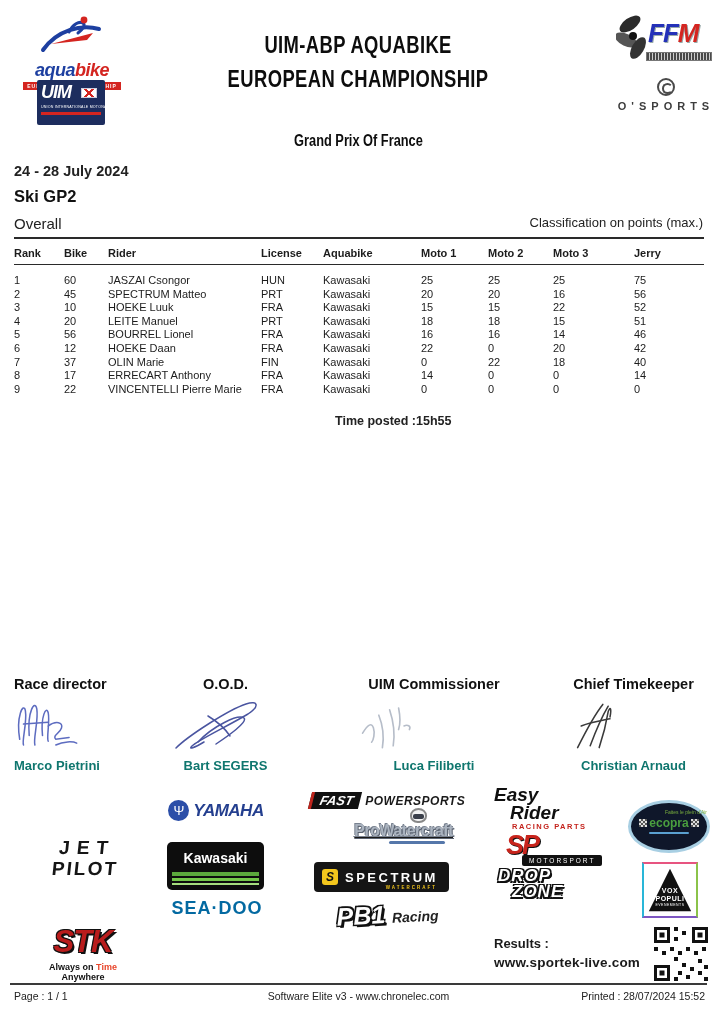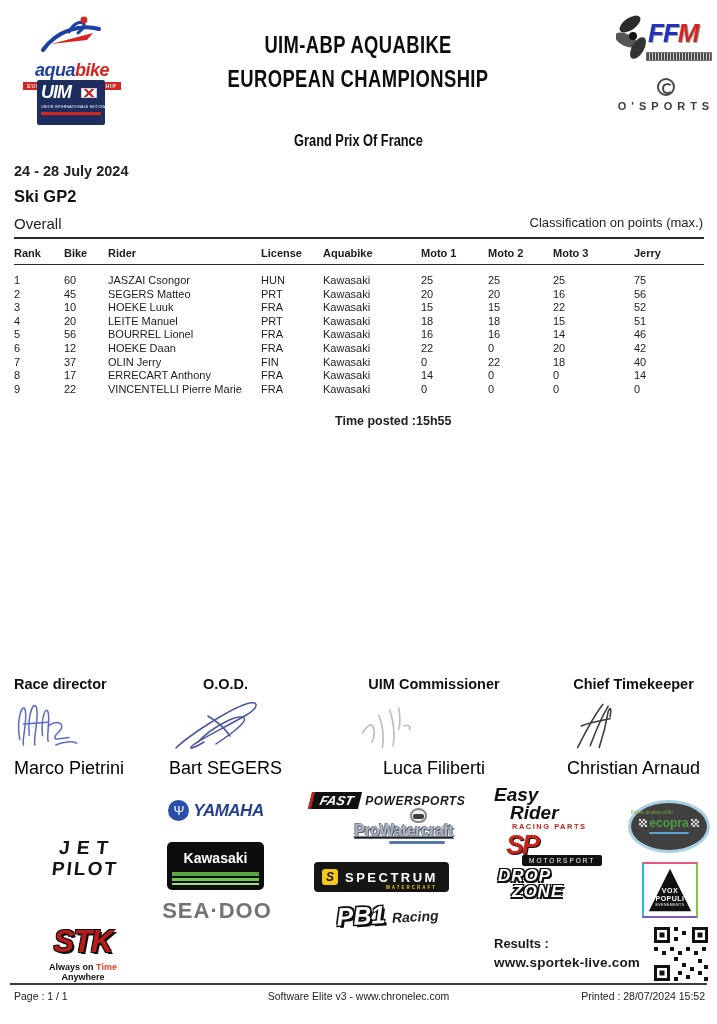--- a/index.html
+++ b/index.html
@@ -61,21 +61,21 @@
   .results-table td { font-size:11px; color:#1c1c1c; height:13.6px; line-height:13.6px;
     white-space:nowrap; overflow:hidden; }
   .results-table tbody tr:first-child td { padding-top:9px; }
 
   .time-posted { position:absolute; left:335px; top:414px; font-size:12.5px; font-weight:700; color:#222; }
 
   
   .official { position:absolute; top:676px; }
   .official .role { font-size:14.5px; font-weight:800; color:#111; }
   .official .sig { display:block; margin-top:4px; }
-  .official .name { font-size:18px; font-weight:400; color:#000000; margin-top:2px; }
+  .official .name { font-size:13px; font-weight:700; color:#0f766e; margin-top:2px; }
   .off-1 { left:14px;  width:160px; text-align:left; }
   .off-2 { left:168px; width:115px; text-align:center; }
   .off-3 { left:350px; width:168px; text-align:center; }
   .off-4 { left:556px; width:155px; text-align:center; }
 
   
   .sp-box { position:absolute; }
   .jetpilot { left:36px; top:838px; width:100px; text-align:center; transform:skewX(-6deg);
     font-weight:900; color:#151515; }
   .jetpilot .l1 { font-size:19px; letter-spacing:7px; line-height:20px; }
@@ -91,22 +91,22 @@
   .yamaha-icon { width:21px; height:21px; border-radius:50%; background:#2b4ea8; color:#fff;
     font-size:13px; line-height:21px; text-align:center; flex:0 0 auto; }
   .yamaha-text { font-weight:900; font-style:italic; font-size:17px; color:#243f8f; letter-spacing:-.5px; }
 
   .kawasaki { left:167px; top:842px; width:97px; height:48px; background:#0d0d0d; border-radius:5px; padding-top:8px; }
   .kawasaki-text { color:#fff; font-weight:800; font-size:14px; text-align:center; letter-spacing:0; }
   .kawa-stripes { margin:6px 5px 0; }
   .kawa-stripes div { margin-top:2px; }
   .ks1 { height:4px; background:#5ba83c; } .ks2 { height:3px; background:#74c74a; } .ks3 { height:2px; background:#a5dd7e; }
 
-  .seadoo { left:158px; top:898px; width:118px; text-align:center; font-weight:900; font-size:22px;
-    letter-spacing:1px; color:#737373; }
+  .seadoo { left:158px; top:898px; width:118px; text-align:center; font-weight:900; font-size:18px;
+    letter-spacing:1px; color:#0369a1; }
 
   .fast { left:310px; top:792px; width:145px; display:flex; align-items:center; }
   .fast-main { background:#111; color:#fff; font-style:italic; font-weight:900; font-size:13px;
     padding:1px 7px; transform:skewX(-14deg); border-left:3px solid #c0261e; }
   .fast-rest { font-style:italic; font-weight:900; font-size:12px; color:#1a1a1a; letter-spacing:.5px; margin-left:5px; }
 
   .prowatercraft { left:313px; top:822px; width:140px; text-align:right; position:absolute;text-decoration:underline; }
   .pwc-helmet { position:absolute; right:26px; top:-14px; width:17px; height:15px; background:#f2f2f2;
     border:2px solid #888; border-radius:50% 50% 45% 45%; }
   .pwc-helmet::after { content:""; position:absolute; left:1px; top:4px; width:11px; height:5px; background:#3a3f4a; border-radius:2px; }
@@ -141,21 +141,21 @@
   .dz-l { font-size:17px; letter-spacing:1px; line-height:16px;
     text-shadow:-1.5px -1.5px 0 #111,1.5px -1.5px 0 #111,-1.5px 1.5px 0 #111,1.5px 1.5px 0 #111,2px 2px 0 #111; }
   .dz-l2 { margin-left:14px; }
 
   .paratec { left:492px; top:903px; width:110px; text-align:center; }
   .pt-num { font-size:14px; font-weight:900; letter-spacing:-1px; color:#111; line-height:13px; }
   .pt-name { font-size:17px; font-weight:900; font-style:italic; color:#c8241c; letter-spacing:.5px;
     text-shadow:-1px -1px 0 #111,1px -1px 0 #111,-1px 1px 0 #111,1px 1px 0 #111; }
 
   .ecopra { left:628px; top:800px; width:82px; height:53px; border:3px solid #a8cfe3; border-radius:50%;
-    background:#404040; text-align:left; padding-top:6px; }
+    background:#0f172a; text-align:right; padding-top:6px; }
   .eco-arc { font-size:5px; color:#7ab03e; }
   .eco-row { display:flex; align-items:center; justify-content:center; gap:2px; margin-top:1px; }
   .eco-qr { width:8px; height:8px; background:repeating-conic-gradient(#555 0 25%, #ddd 0 50%) 0 0/4px 4px; }
   .eco-name { font-size:12px; font-weight:800; color:#4a9e3f; }
   .eco-bar { width:40px; height:2px; background:#5aa0d0; margin:2px auto 0; border-radius:2px; }
 
   .voxpopuli { left:642px; top:862px; width:56px; height:56px; background:#fff;
     border-top:2px solid #e75480; border-right:2px solid #8bc34a; border-bottom:2px solid #7e57c2; border-left:2px solid #29b6d8;
     position:absolute; }
   .vox-tri { position:absolute; inset:3px; background:#111; -webkit-clip-path:polygon(50% 4%,96% 96%,4% 96%); clip-path:polygon(50% 4%,96% 96%,4% 96%); 
@@ -261,21 +261,21 @@
           <td>HUN</td>
           <td>Kawasaki</td>
           <td>25</td>
           <td>25</td>
           <td>25</td>
           <td>75</td>
         </tr>
         <tr>
           <td>2</td>
           <td>45</td>
-          <td>SEGERS Matteo</td>
+          <td>SPECTRUM Matteo</td>
           <td>PRT</td>
           <td>Kawasaki</td>
           <td>20</td>
           <td>20</td>
           <td>16</td>
           <td>56</td>
         </tr>
         <tr>
           <td>3</td>
           <td>10</td>
@@ -316,21 +316,21 @@
           <td>FRA</td>
           <td>Kawasaki</td>
           <td>22</td>
           <td>0</td>
           <td>20</td>
           <td>42</td>
         </tr>
         <tr>
           <td>7</td>
           <td>37</td>
-          <td>OLIN Jerry</td>
+          <td>OLIN Marie</td>
           <td>FIN</td>
           <td>Kawasaki</td>
           <td>0</td>
           <td>22</td>
           <td>18</td>
           <td>40</td>
         </tr>
         <tr>
           <td>8</td>
           <td>17</td>

